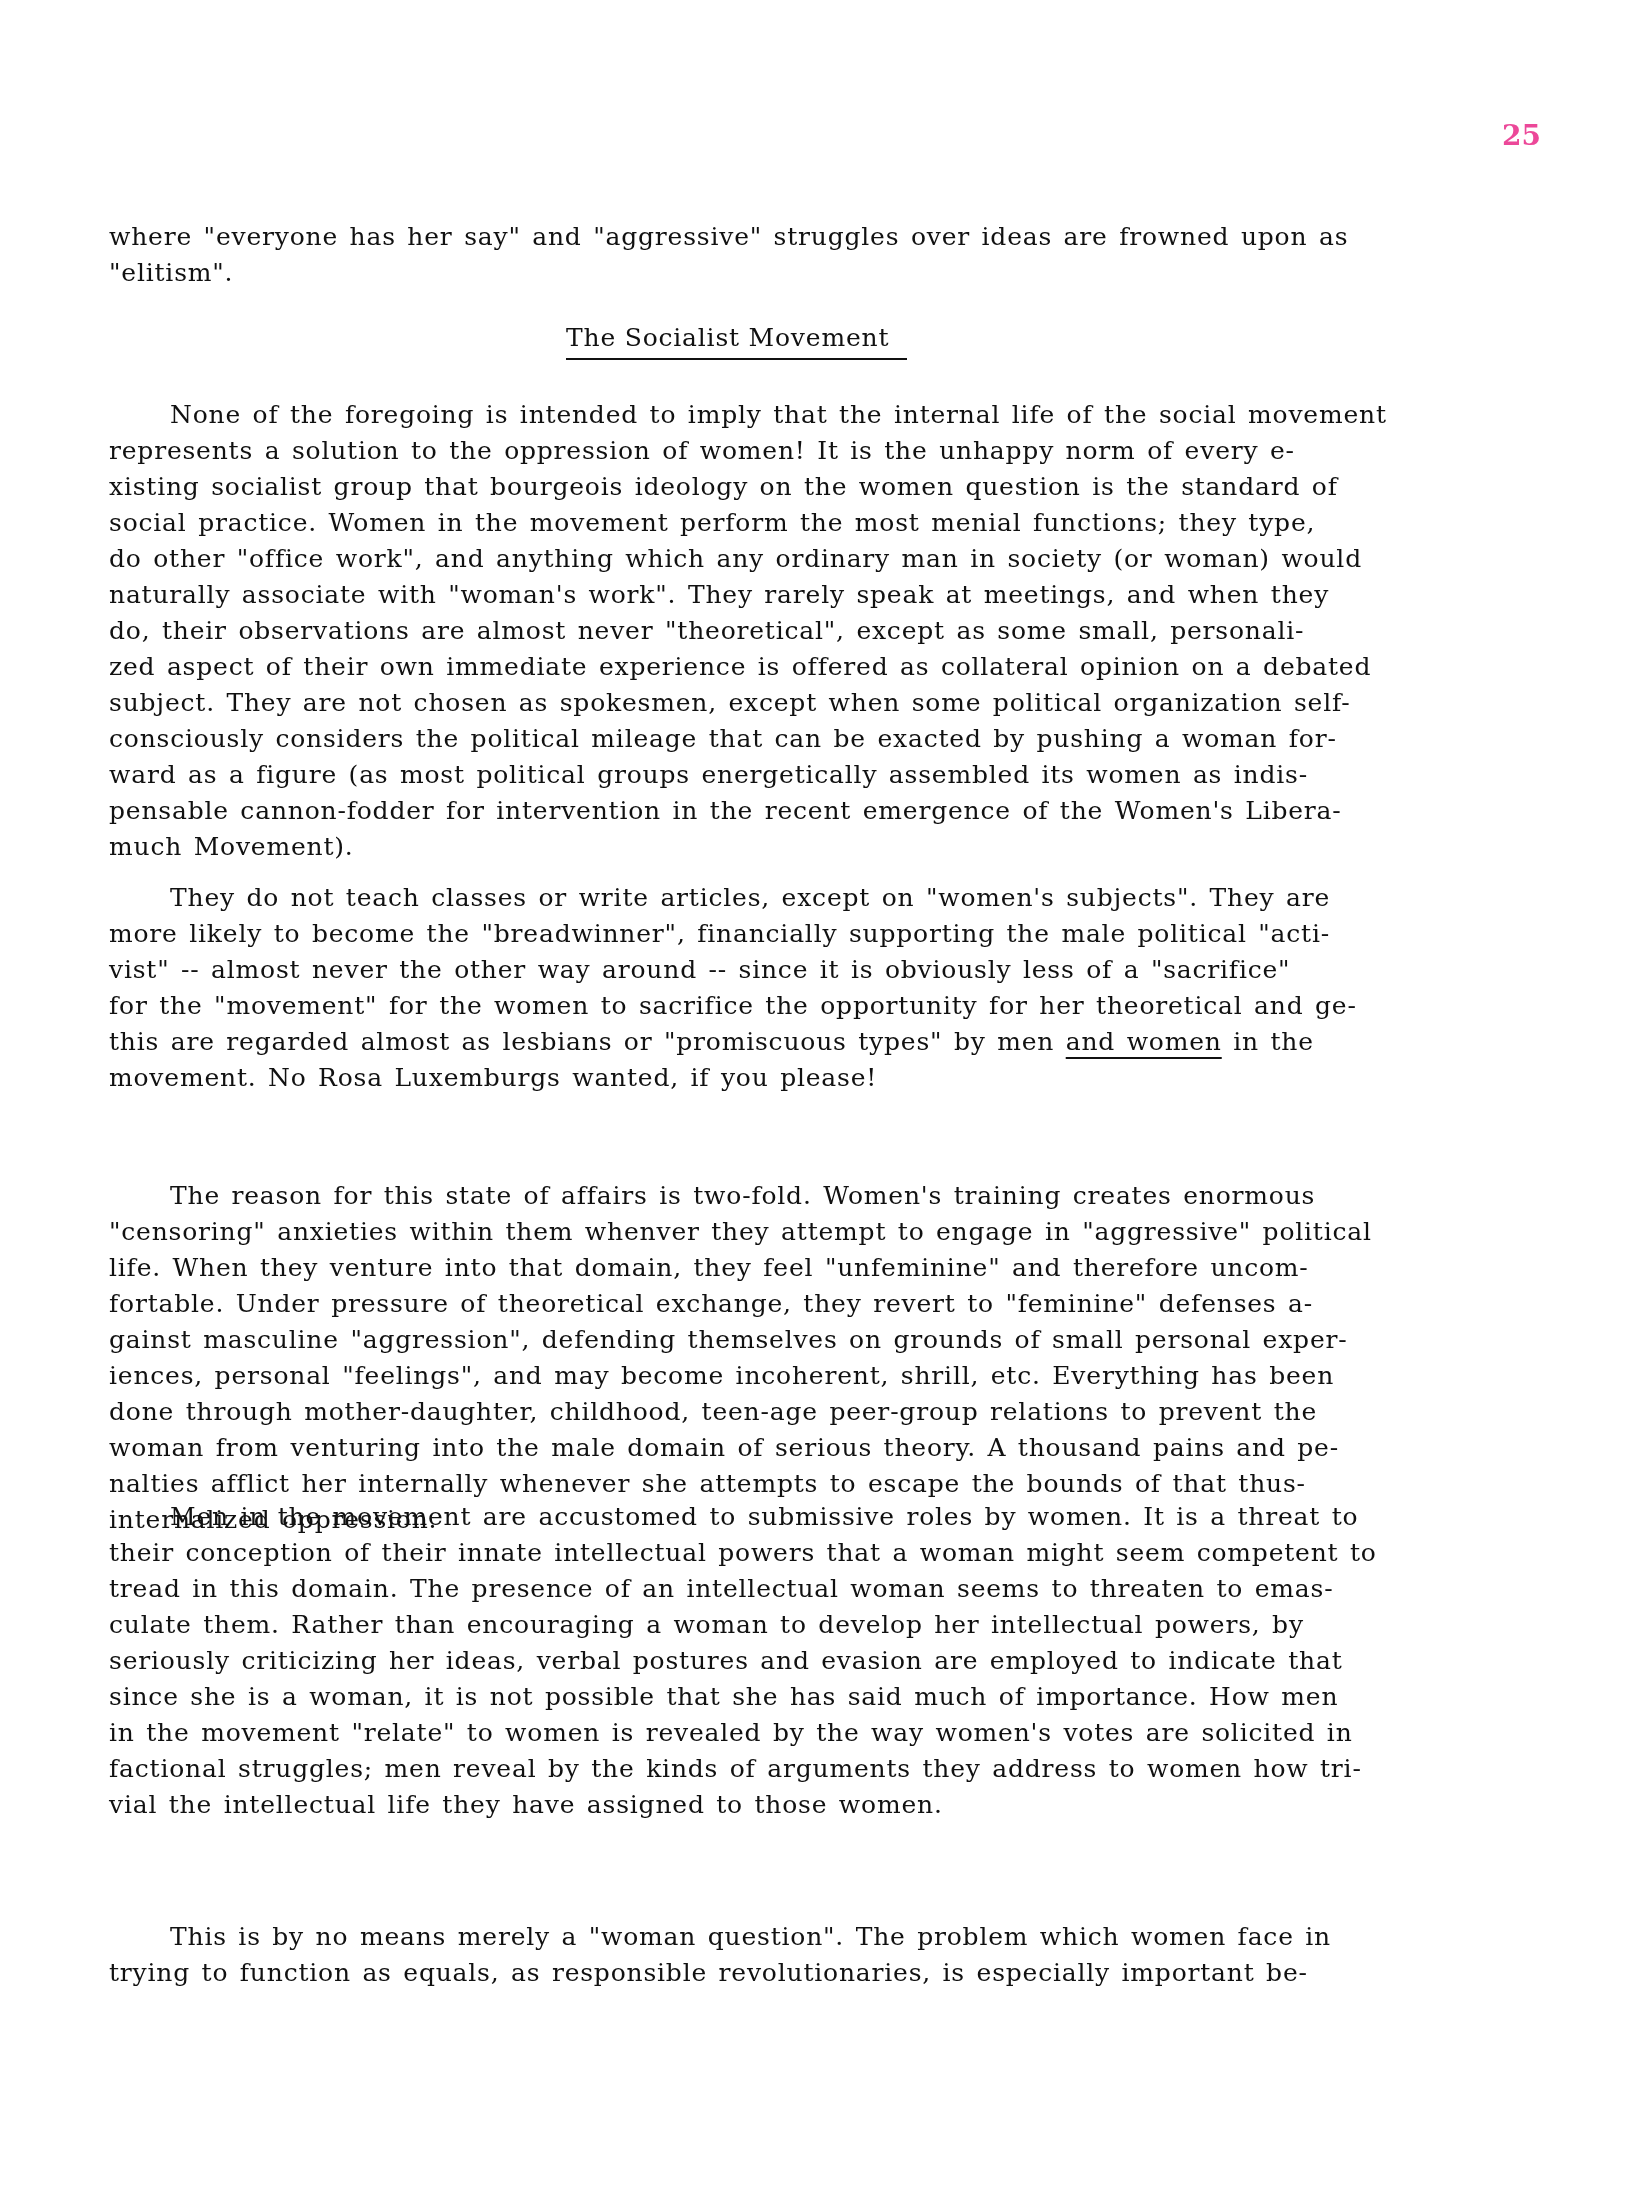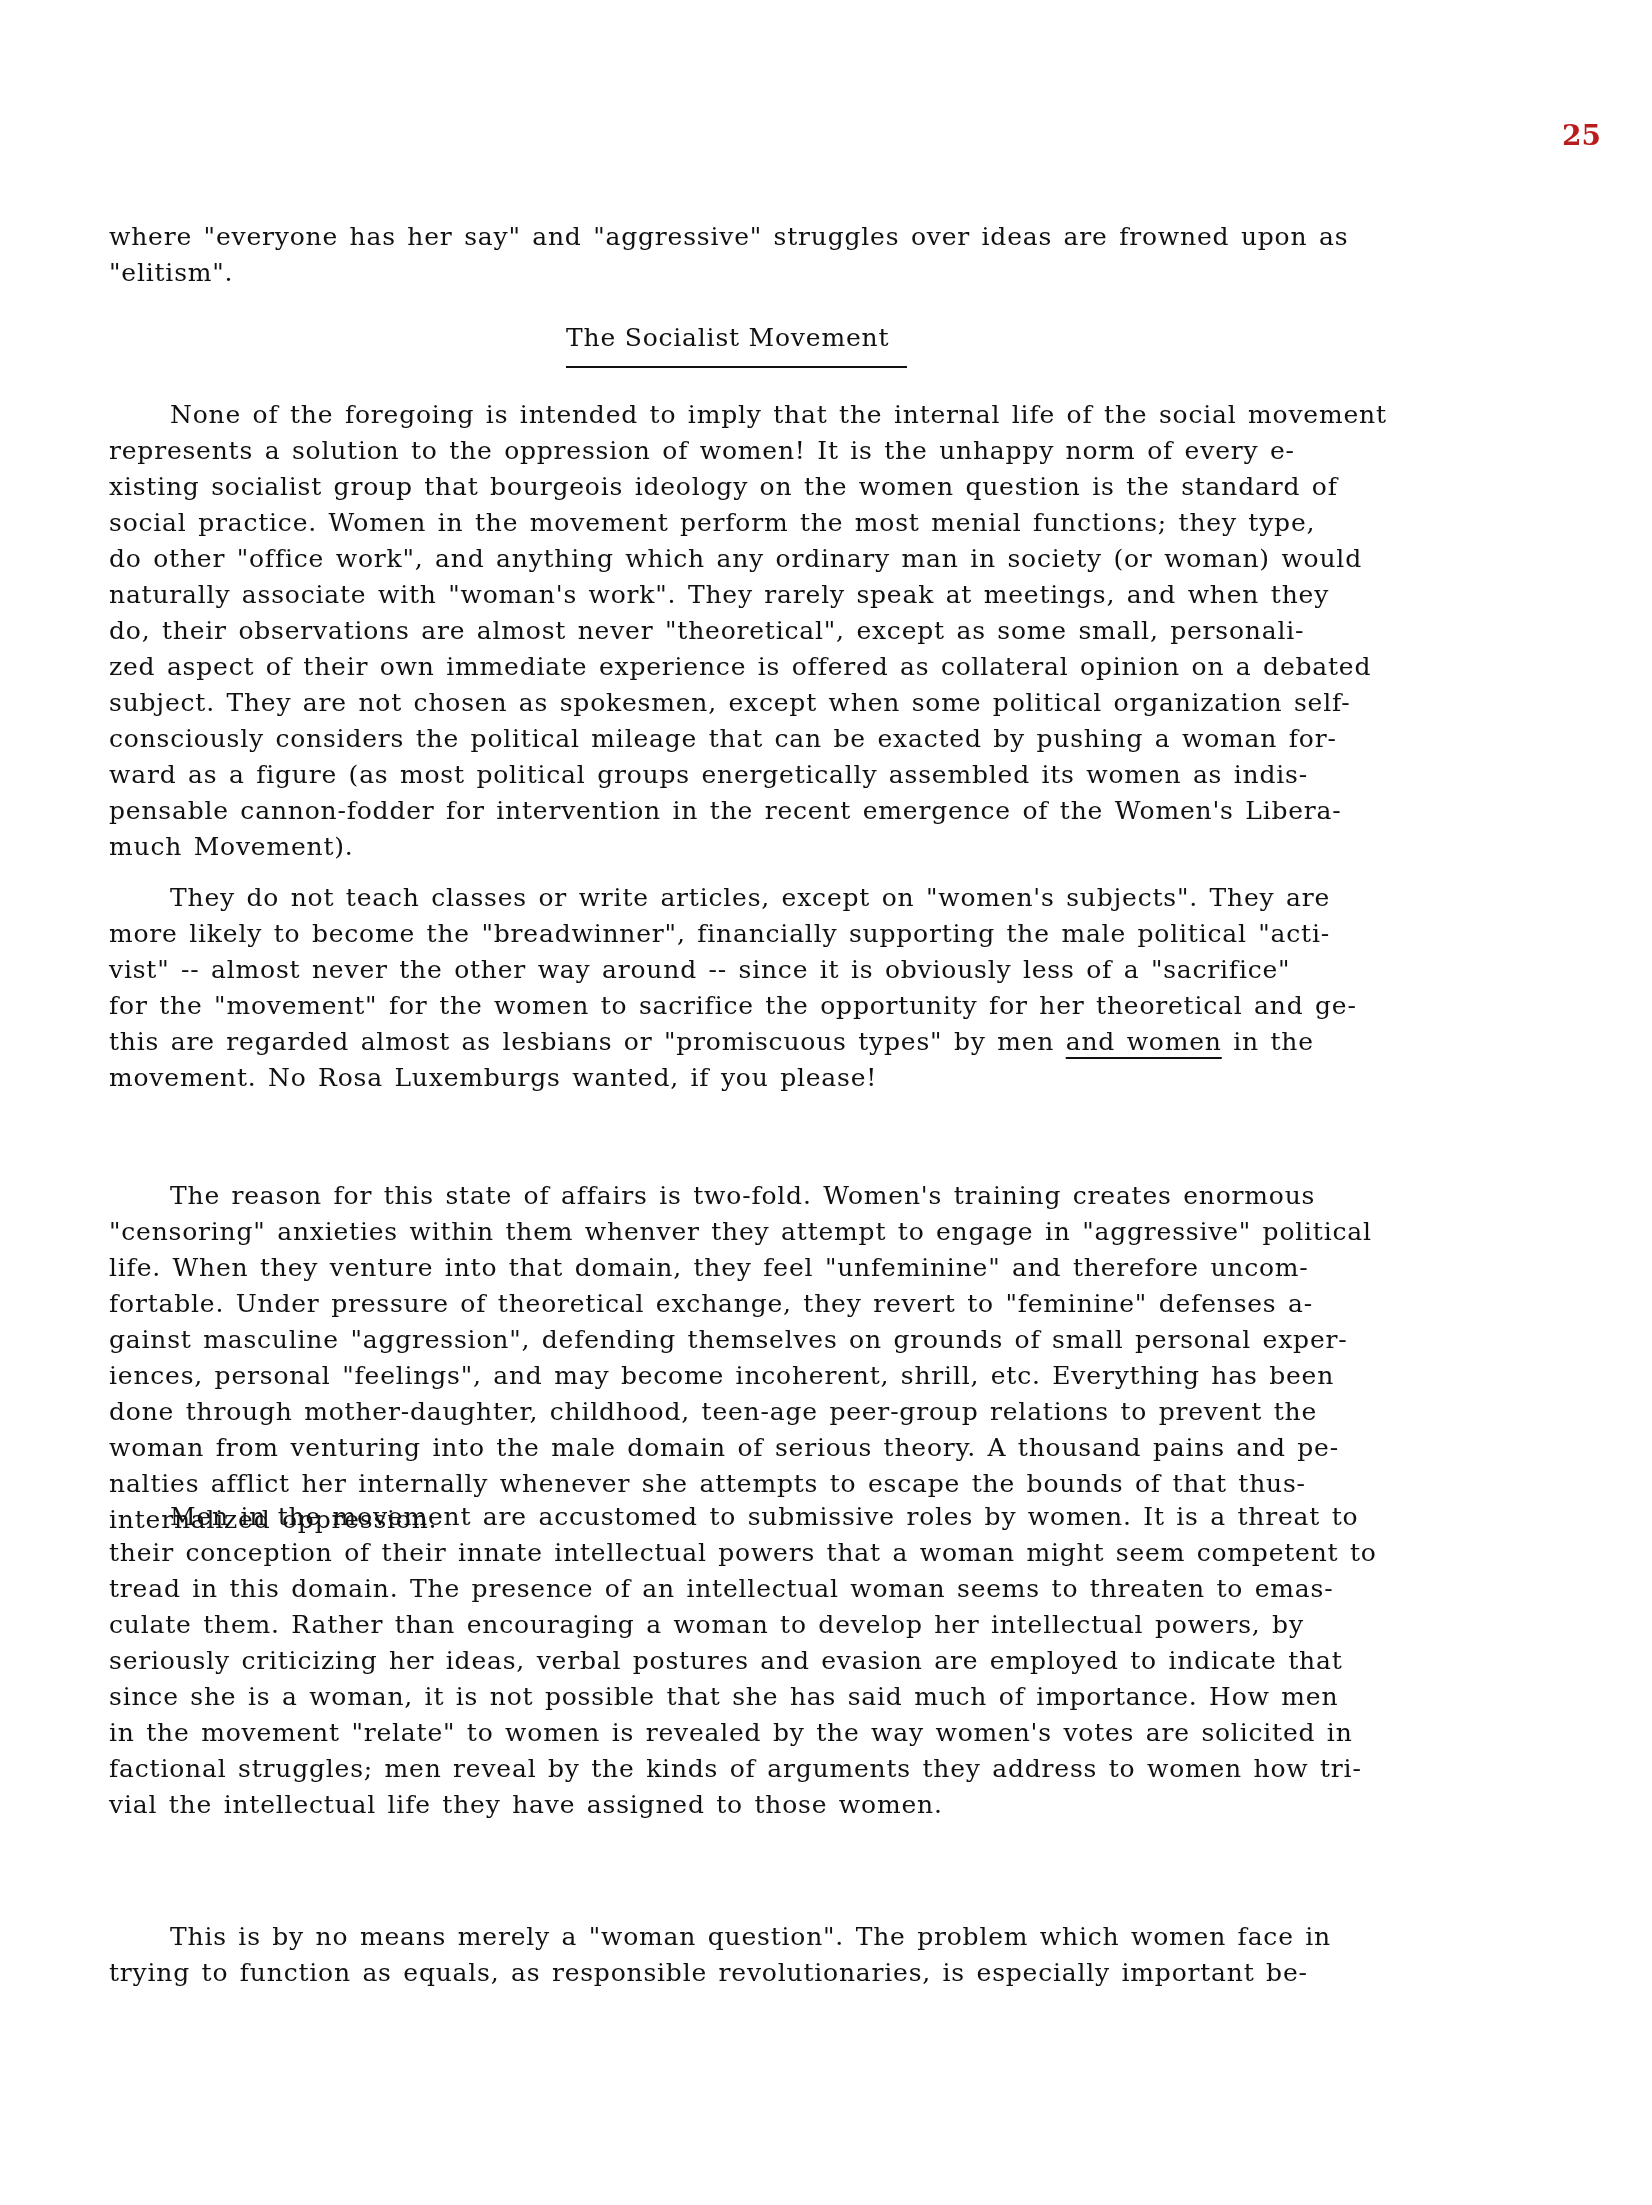--- a/index.html
+++ b/index.html
@@ -11,25 +11,25 @@
       width: 1652px;
       height: 2205px;
       position: relative;
       overflow: hidden;
       color: #111111;
       font-family: "DejaVu Serif", "Liberation Serif", serif;
     }
     .page-number {
       position: absolute;
       top: 119px;
-      left: 1562px;
+      left: 1502px;
       font-family: "DejaVu Serif", serif;
       font-weight: bold;
       font-size: 28px;
-      color: #b91c1c;
+      color: #ec4899;
     }
     .text-block {
       position: absolute;
       left: 109px;
       width: 1449px;
       font-size: 25px;
       line-height: 36px;
       letter-spacing: 0.8px;
       word-spacing: 2.8px;
     }
@@ -37,21 +37,21 @@
       display: block;
       white-space: nowrap;
     }
     .indent { padding-left: 61px; }
     .heading {
       position: absolute;
       top: 323px;
       left: 566px;
       font-size: 25px;
       letter-spacing: 0.8px;
-      padding-bottom: 14px;
+      padding-bottom: 6px;
       border-bottom: 2.1px solid #111;
       padding-right: 18px;
     }
     .u {
       text-decoration: underline;
       text-decoration-thickness: 2.1px;
       text-underline-offset: 7px;
     }
   </style>
 </head>

